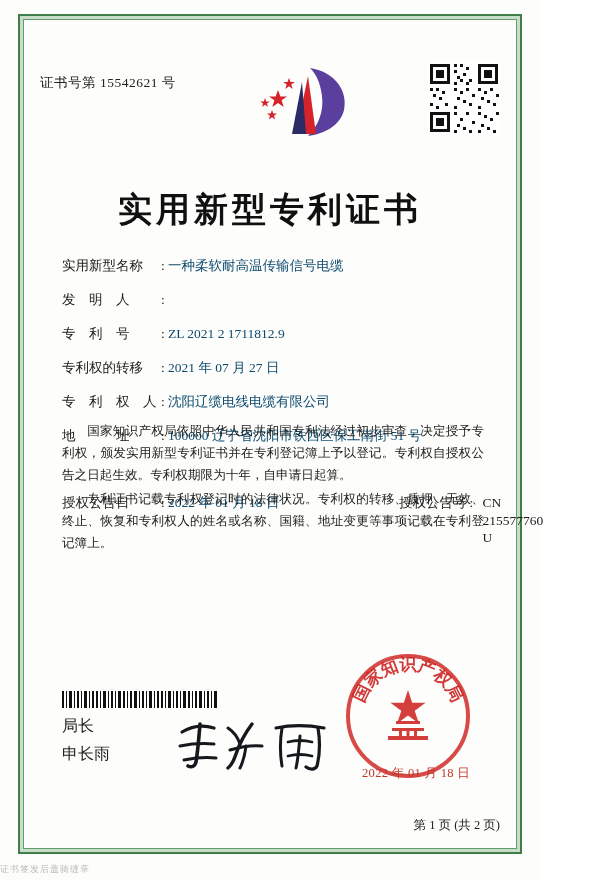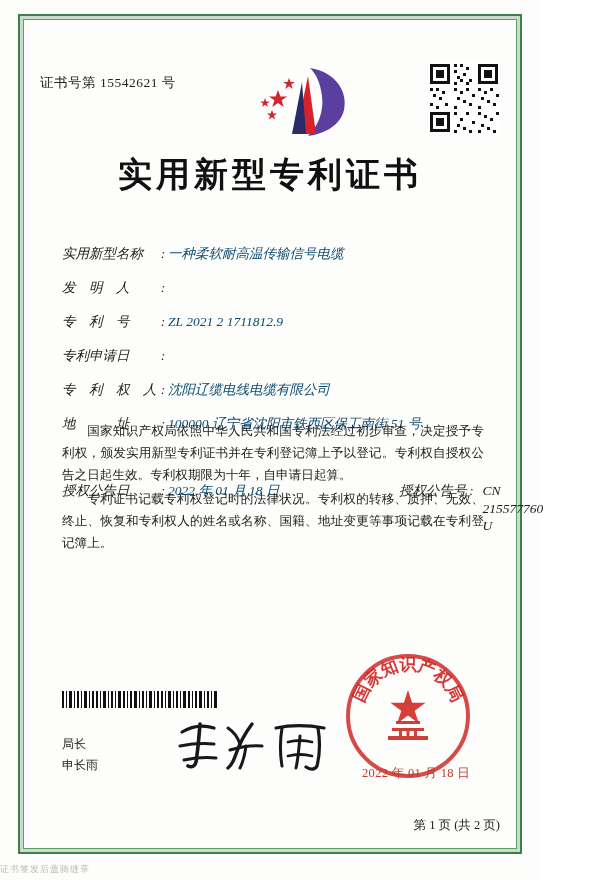--- a/index.html
+++ b/index.html
@@ -77,34 +77,33 @@
     position: absolute;
     right: 0;
     top: 22px;
     width: 72px;
     height: 72px;
   }
   .title {
     position: absolute;
     left: 0;
     right: 0;
-    top: 112px;
+    top: 147px;
     text-align: center;
     font-size: 34px;
     font-weight: bold;
     letter-spacing: 4px;
     color: #101010;
     font-family: "DejaVu Serif", serif;
   }
   .fields {
     position: absolute;
     left: 22px;
     right: 10px;
-    top: 205px;
-    font-style: italic;
+    top: 217px;
   }
   .field-row {
     display: flex;
     align-items: baseline;
     margin-bottom: 16.5px;
     font-size: 13.5px;
     line-height: 1.3;
   }
   .field-label {
     width: 96px;
@@ -152,22 +151,22 @@
   .barcode {
     position: absolute;
     left: 22px;
     bottom: 122px;
     width: 155px;
     height: 17px;
   }
   .sign-block {
     position: absolute;
     left: 22px;
-    bottom: 54px;
-    font-size: 12px;
+    bottom: 62px;
+    font-size: 16px;
     line-height: 1.75;
     color: #222;
   }
   .signature {
     position: absolute;
     left: 130px;
     bottom: 58px;
     width: 180px;
     height: 56px;
   }
@@ -310,22 +309,23 @@
       <div class="field-row">
         <span class="field-label">发　明　人</span>
         <span class="field-colon">:</span>
       </div>
       <div class="field-row">
         <span class="field-label">专　利　号</span>
         <span class="field-colon">:</span>
         <span class="field-value">ZL 2021 2 1711812.9</span>
       </div>
       <div class="field-row">
-        <span class="field-label">专利申请日</span>
-        <span class="field-colon">:</span>
+        <span class="field-label">专利权的转移</span>
+        <span class="field-colon">:</span>
+        <span class="field-value">2021 年 07 月 27 日</span>
       </div>
       <div class="field-row">
         <span class="field-label">专　利　权　人</span>
         <span class="field-colon">:</span>
         <span class="field-value">沈阳辽缆电线电缆有限公司</span>
       </div>
       <div class="field-row">
         <span class="field-label">地　　　址</span>
         <span class="field-colon">:</span>
         <span class="field-value">100000 辽宁省沈阳市铁西区保工南街 51 号</span>

